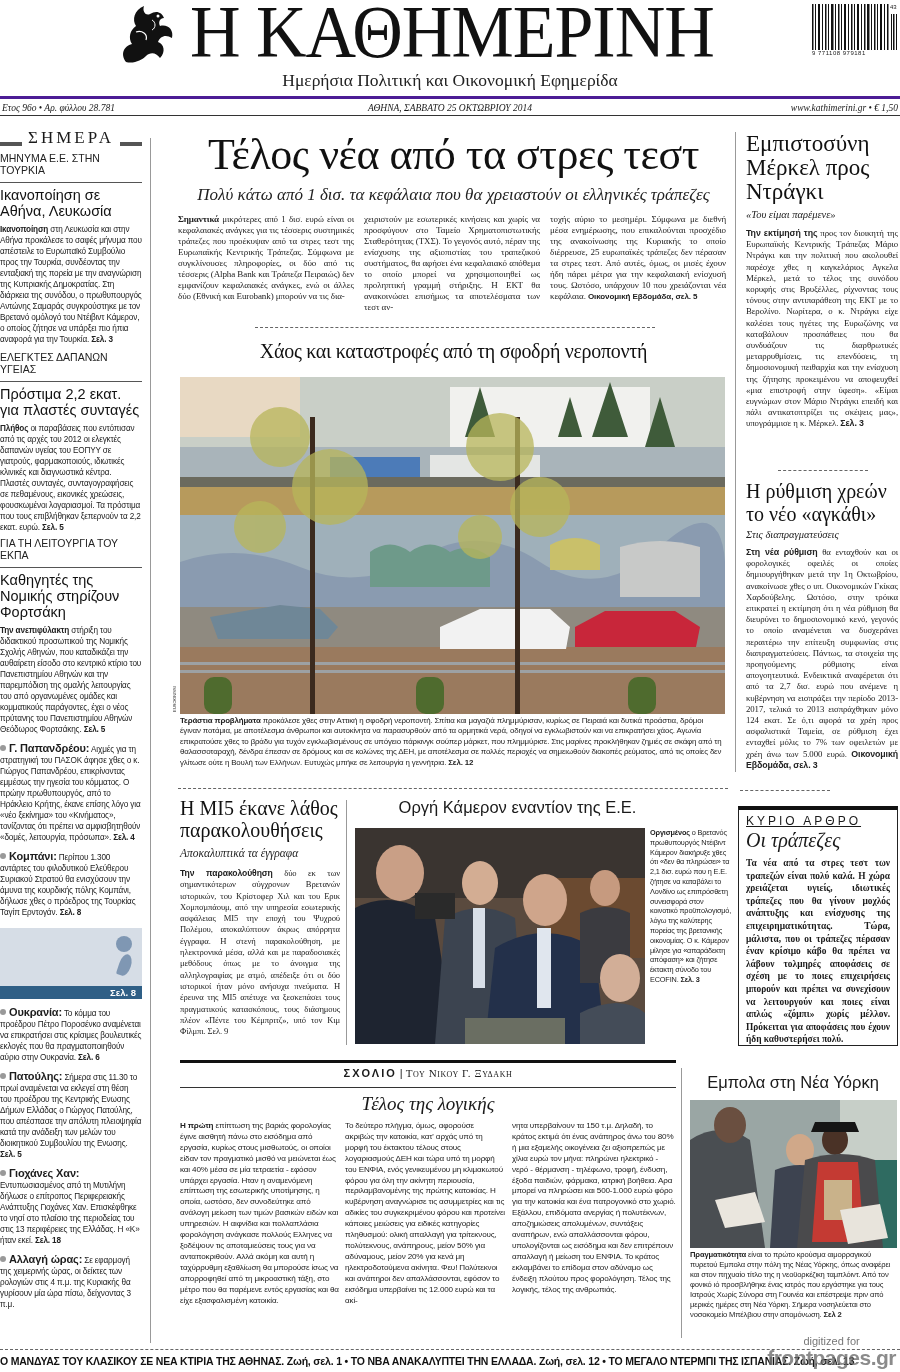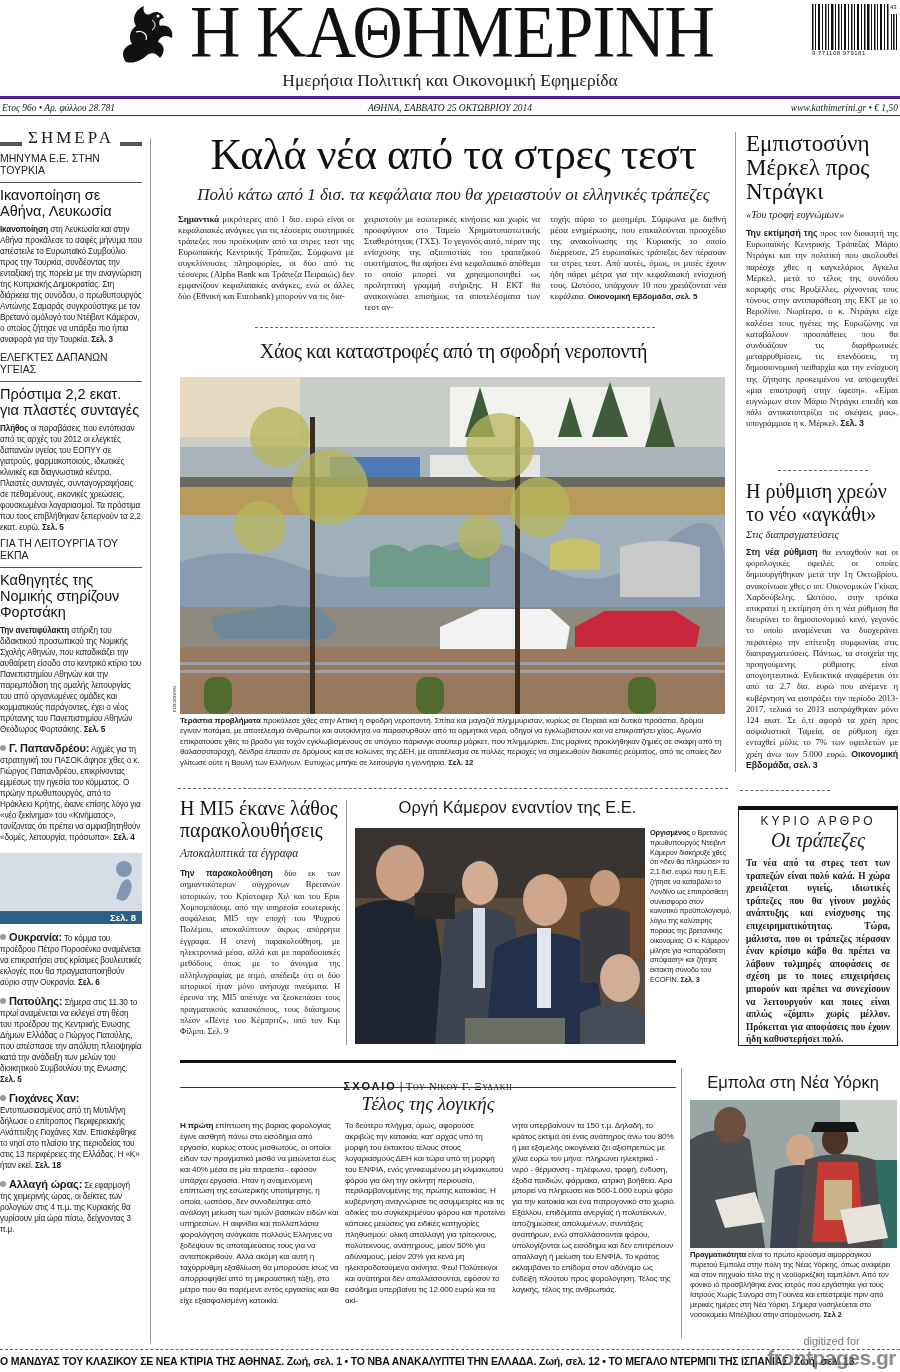--- a/index.html
+++ b/index.html
@@ -44,25 +44,25 @@
   .photo { overflow: hidden; }
   .credit { font-size: 4px; color: #333; writing-mode: vertical-rl; transform: rotate(180deg); }
 
   .rhead { font-family: "Liberation Serif", serif; font-size: 23px; line-height: 24px; color: #111; }
   .rsub { font-family: "Liberation Serif", serif; font-style: italic; font-size: 10.5px; color: #222; margin-top: 5px; }
   .rbody { font-family: "Liberation Serif", serif; font-size: 8.8px; line-height: 11.2px; color: #222; margin-top: 8px; text-align: justify; letter-spacing: -0.1px; }
 
   .sechead { font-family: "Liberation Serif", serif; font-size: 20px; line-height: 22px; color: #111; }
   .cap { font-size: 7.9px; line-height: 10.4px; color: #222; letter-spacing: -0.15px; }
   .editorial-box { left: 738px; top: 806px; width: 160px; height: 240px; border: 1px solid #222; border-top: 4px solid #111; padding: 4px 7px; }
-  .ed-kicker { font-size: 12px; letter-spacing: 3px; text-align: center; font-family: "Liberation Sans", sans-serif; }
-  .ed-title { font-family: "Liberation Serif", serif; font-style: italic; font-size: 20px; text-align: center; margin-top: 1px; }
+  .ed-kicker { font-size: 12px; letter-spacing: 3px; text-align: left; font-family: "Liberation Sans", sans-serif; text-decoration: underline; }
+  .ed-title { font-family: "Liberation Serif", serif; font-style: italic; font-size: 20px; text-align: left; margin-top: 1px; }
   .ed-body { font-family: "Liberation Serif", serif; font-weight: bold; font-size: 9.4px; line-height: 12.6px; margin-top: 5px; text-align: justify; }
 
-  .comment-bar { left: 180px; top: 1060px; width: 496px; border-top: 3px solid #111; border-bottom: 1px solid #333; height: 28px; text-align: center; padding-top: 17px; font-size: 11px; }
+  .comment-bar { left: 180px; top: 1060px; width: 496px; border-top: 3px solid #111; border-bottom: 1px solid #333; height: 28px; text-align: center; padding-top: 4px; font-size: 11px; }
   .comment-bar .ck { font-weight: bold; letter-spacing: 2px; }
   .comment-bar .ca { font-family: "Liberation Serif", serif; font-variant: small-caps; letter-spacing: 0.6px; }
   .comment-title { left: 180px; top: 1093px; width: 496px; text-align: center; font-family: "Liberation Serif", serif; font-style: italic; font-size: 19px; }
   .ctext { font-size: 8.1px; line-height: 10.9px; color: #222; letter-spacing: -0.15px; }
 
   .footer { left: 0; top: 1352px; width: 900px; height: 20px; font-size: 10.5px; font-weight: bold; letter-spacing: -0.2px; color: #111; white-space: nowrap; overflow: hidden; padding-top: 3px; }
   .watermark { right: 4px; top: 1336px; text-align: center; color: #777; line-height: 1; }
   .watermark .w1 { font-size: 11px; }
   .watermark .w2 { font-size: 21px; font-weight: bold; color: rgba(110,110,110,0.8); letter-spacing: -0.5px; }
 </style>
@@ -136,34 +136,35 @@
     <div class="lbody"><b>Πλήθος</b><span> οι παραβάσεις που εντόπισαν από τις αρχές του 2012 οι ελεγκτές δαπανών υγείας του ΕΟΠΥΥ σε γιατρούς, φαρμακοποιούς, ιδιωτικές κλινικές και διαγνωστικά κέντρα. Πλαστές συνταγές, συνταγογραφήσεις σε πεθαμένους, εικονικές χρεώσεις, φουσκωμένοι λογαριασμοί. Τα πρόστιμα που τους επιβλήθηκαν ξεπερνούν τα 2,2 εκατ. ευρώ.</span> <b>Σελ. 5</b></div>
   </div>
 
   <div style="">
     <div class="kicker">ΓΙΑ ΤΗ ΛΕΙΤΟΥΡΓΙΑ ΤΟΥ ΕΚΠΑ</div>
     <div class="lhead">Καθηγητές της Νομικής στηρίζουν Φορτσάκη</div>
     <div class="lbody"><b>Την ανεπιφύλακτη</b><span> στήριξη του διδακτικού προσωπικού της Νομικής Σχολής Αθηνών, που καταδικάζει την αυθαίρετη είσοδο στο κεντρικό κτίριο του Πανεπιστημίου Αθηνών και την παρεμπόδιση της ομαλής λειτουργίας του από οργανωμένες ομάδες και κομματικούς παράγοντες, έχει ο νέος πρύτανης του Πανεπιστημίου Αθηνών Θεόδωρος Φορτσάκης.</span> <b>Σελ. 5</b></div>
   </div>
 
   <div class="brief"><span class="bullet"></span><span class="bname">Γ. Παπανδρέου:</span><span> Αιχμές για τη στρατηγική του ΠΑΣΟΚ άφησε χθες ο κ. Γιώργος Παπανδρέου, επικρίνοντας εμμέσως την ηγεσία του κόμματος. Ο πρώην πρωθυπουργός, από το Ηράκλειο Κρήτης, έκανε επίσης λόγο για «νέο ξεκίνημα» του «Κινήματος», τονίζοντας ότι πρέπει να αμφισβητηθούν «δομές, λειτουργία, πρόσωπα».</span> <b>Σελ. 4</b></div>
+  <div class="brief"><span class="bullet"></span><span class="bname">Κομπάνι:</span><span> Περίπου 1.300 αντάρτες του φιλοδυτικού Ελεύθερου Συριακού Στρατού θα ενισχύσουν την άμυνα της κουρδικής πόλης Κομπάνι, δήλωσε χθες ο πρόεδρος της Τουρκίας Ταγίπ Ερντογάν.</span> <b>Σελ. 8</b></div>
 
   <div class="promo">
     <div class="promo-quote1"></div>
     <div class="promo-quote2"></div>
   </div>
   <div class="promo-bar">Σελ. 8</div>
 
   <div class="brief"><span class="bullet"></span><span class="bname">Ουκρανία:</span><span> Το κόμμα του προέδρου Πέτρο Ποροσένκο αναμένεται να επικρατήσει στις κρίσιμες βουλευτικές εκλογές που θα πραγματοποιηθούν αύριο στην Ουκρανία.</span> <b>Σελ. 6</b></div>
   <div class="brief"><span class="bullet"></span><span class="bname">Πατούλης:</span><span> Σήμερα στις 11.30 το πρωί αναμένεται να εκλεγεί στη θέση του προέδρου της Κεντρικής Ενωσης Δήμων Ελλάδας ο Γιώργος Πατούλης, που απέσπασε την απόλυτη πλειοψηφία κατά την ανάδειξη των μελών του διοικητικού Συμβουλίου της Ενωσης.</span> <b>Σελ. 5</b></div>
   <div class="brief"><span class="bullet"></span><span class="bname">Γιοχάνες Χαν:</span><span> Εντυπωσιασμένος από τη Μυτιλήνη δήλωσε ο επίτροπος Περιφερειακής Ανάπτυξης Γιοχάνες Χαν. Επισκέφθηκε το νησί στο πλαίσιο της περιοδείας του στις 13 περιφέρειες της Ελλάδας. Η «Κ» ήταν εκεί.</span> <b>Σελ. 18</b></div>
   <div class="brief"><span class="bullet"></span><span class="bname">Αλλαγή ώρας:</span><span> Σε εφαρμογή της χειμερινής ώρας, οι δείκτες των ρολογιών στις 4 π.μ. της Κυριακής θα γυρίσουν μία ώρα πίσω, δείχνοντας 3 π.μ.</span></div>
 </div>
 
-<div class="abs mainhead">Καλά νέα από τα στρες τεστ</div>
+<div class="abs mainhead">Τέλος νέα από τα στρες τεστ</div>
 <div class="abs mainsub">Πολύ κάτω από 1 δισ. τα κεφάλαια που θα χρειαστούν οι ελληνικές τράπεζες</div>
 <div class="abs mbody" style="left:178px;top:214px;width:176px;"><b>Σημαντικά</b><span> μικρότερες από 1 δισ. ευρώ είναι οι κεφαλαιακές ανάγκες για τις τέσσερις συστημικές τράπεζες που προέκυψαν από τα στρες τεστ της Ευρωπαϊκής Κεντρικής Τράπεζας. Σύμφωνα με συγκλίνουσες πληροφορίες, οι δύο από τις τέσσερις (Alpha Bank και Τράπεζα Πειραιώς) δεν εμφανίζουν κεφαλαιακές ανάγκες, ενώ οι άλλες δύο (Εθνική και Eurobank) μπορούν να τις δια-</span></div>
 <div class="abs mbody" style="left:364px;top:214px;width:176px;">χειριστούν με εσωτερικές κινήσεις και χωρίς να προσφύγουν στο Ταμείο Χρηματοπιστωτικής Σταθερότητας (ΤΧΣ). Το γεγονός αυτό, πέραν της ενίσχυσης της αξιοπιστίας του τραπεζικού συστήματος, θα αφήσει ένα κεφαλαιακό απόθεμα το οποίο μπορεί να χρησιμοποιηθεί ως προληπτική γραμμή στήριξης. Η ΕΚΤ θα ανακοινώσει επισήμως τα αποτελέσματα των τεστ αν-</div>
 <div class="abs mbody" style="left:550px;top:214px;width:176px;"><span>τοχής αύριο το μεσημέρι. Σύμφωνα με διεθνή μέσα ενημέρωσης, που επικαλούνται προσχέδιο της ανακοίνωσης της Κυριακής το οποίο διέρρευσε, 25 ευρωπαϊκές τράπεζες δεν πέρασαν τα στρες τεστ. Από αυτές, όμως, οι μισές έχουν ήδη πάρει μέτρα για την κεφαλαιακή ενίσχυσή τους. Ωστόσο, υπάρχουν 10 που χρειάζονται νέα κεφάλαια.</span> <b class="sans" style="font-size:8px">Οικονομική Εβδομάδα, σελ. 5</b></div>
 <div class="abs dash" style="left:255px;top:327px;width:400px;"></div>
 
 <div class="abs floodhead">Χάος και καταστροφές από τη σφοδρή νεροποντή</div>
 <div class="abs photo" style="left:180px;top:377px;width:545px;height:337px;">
   <svg width="545" height="337" viewBox="0 0 545 337" preserveAspectRatio="none">
     <rect width="545" height="120" fill="#c9cfc7"></rect>
@@ -201,21 +202,21 @@
         <circle cx="300" cy="160" r="22"></circle>
     </g>
   </svg>
 </div>
 <div class="abs credit" style="left:172px;top:688px;height:24px;">EUROKINISSI</div>
 <div class="abs cap" style="left:180px;top:716px;width:545px;"><b>Τεράστια προβλήματα</b><span> προκάλεσε χθες στην Αττική η σφοδρή νεροποντή. Σπίτια και μαγαζιά πλημμύρισαν, κυρίως σε Πειραιά και δυτικά προάστια, δρόμοι έγιναν ποτάμια, με αποτέλεσμα άνθρωποι και αυτοκίνητα να παρασυρθούν από τα ορμητικά νερά, οδηγοί να εγκλωβιστούν και να επικρατήσει χάος. Αγωνία επικρατούσε χθες το βράδυ για τυχόν εγκλωβισμένους σε υπόγειο πάρκινγκ σούπερ μάρκετ, που πλημμύρισε. Στις μαρίνες προκλήθηκαν ζημιές σε σκάφη από τη θαλασσοταραχή, δένδρα έπεσαν σε δρόμους και σε κολώνες της ΔΕΗ, με αποτέλεσμα σε πολλές περιοχές να σημειωθούν διακοπές ρεύματος, από τις οποίες δεν γλίτωσε ούτε η Βουλή των Ελλήνων. Ευτυχώς μπήκε σε λειτουργία η γεννήτρια.</span> <b>Σελ. 12</b></div>
 
 <div class="abs vrule" style="left:735px;top:132px;height:640px;"></div>
 <div class="abs" style="left:746px;top:132px;width:152px;">
   <div class="rhead">Εμπιστοσύνη Μέρκελ προς Ντράγκι</div>
-  <div class="rsub">«Του τροφή ευγνώμων»</div>
+  <div class="rsub">«Του είμαι παρέμενε»</div>
   <div class="rbody"><b class="sans">Την εκτίμησή της</b><span> προς τον διοικητή της Ευρωπαϊκής Κεντρικής Τράπεζας Μάριο Ντράγκι και την πολιτική που ακολουθεί παρέσχε χθες η καγκελάριος Αγκελα Μέρκελ, μετά το τέλος της συνόδου κορυφής στις Βρυξέλλες, ρίχνοντας τους τόνους στην αντιπαράθεση της ΕΚΤ με το Βερολίνο. Νωρίτερα, ο κ. Ντράγκι είχε καλέσει τους ηγέτες της Ευρωζώνης να καταβάλουν προσπάθειες που θα συνδυάζουν τις διαρθρωτικές μεταρρυθμίσεις, τις επενδύσεις, τη δημοσιονομική πειθαρχία και την ενίσχυση της ζήτησης προκειμένου να αποφευχθεί «μια επιστροφή στην ύφεση». «Είμαι ευγνώμων στον Μάριο Ντράγκι επειδή και πάλι αντικατοπτρίζει τις σκέψεις μας», υπογράμμισε η κ. Μέρκελ.</span> <b class="sans">Σελ. 3</b></div>
 </div>
 <div class="abs dash" style="left:778px;top:470px;width:90px;"></div>
 <div class="abs" style="left:746px;top:480px;width:152px;">
   <div class="rhead" style="font-size:20px;line-height:23px">Η ρύθμιση χρεών το νέο «αγκάθι»</div>
   <div class="rsub" style="margin-top:3px">Στις διαπραγματεύσεις</div>
   <div class="rbody" style="margin-top:7px"><b class="sans">Στη νέα ρύθμιση</b><span> θα ενταχθούν και οι φορολογικές οφειλές οι οποίες δημιουργήθηκαν μετά την 1η Οκτωβρίου, ανακοίνωσε χθες ο υπ. Οικονομικών Γκίκας Χαρδούβελης. Ωστόσο, στην τρόικα επικρατεί η εκτίμηση ότι η νέα ρύθμιση θα διευρύνει το δημοσιονομικό κενό, γεγονός το οποίο αναμένεται να δυσχεράνει περαιτέρω την επίτευξη συμφωνίας στις διαπραγματεύσεις. Πάντως, τα στοιχεία της προηγούμενης ρύθμισης είναι απογοητευτικά. Ενδεικτικά αναφέρεται ότι από τα 2,7 δισ. ευρώ που ανέμενε η κυβέρνηση να εισπράξει την περίοδο 2013-2017, τελικά το 2013 εισπράχθηκαν μόνο 124 εκατ. Σε ό,τι αφορά τα χρέη προς ασφαλιστικά Ταμεία, σε ρύθμιση έχει ενταχθεί μόλις το 7% των οφειλετών με χρέη άνω των 5.000 ευρώ.</span> <b class="sans">Οικονομική Εβδομάδα, σελ. 3</b></div>
 </div>
 <div class="abs dash" style="left:740px;top:790px;width:90px;"></div>
 <div class="abs dash" style="left:178px;top:788px;width:550px;"></div>

